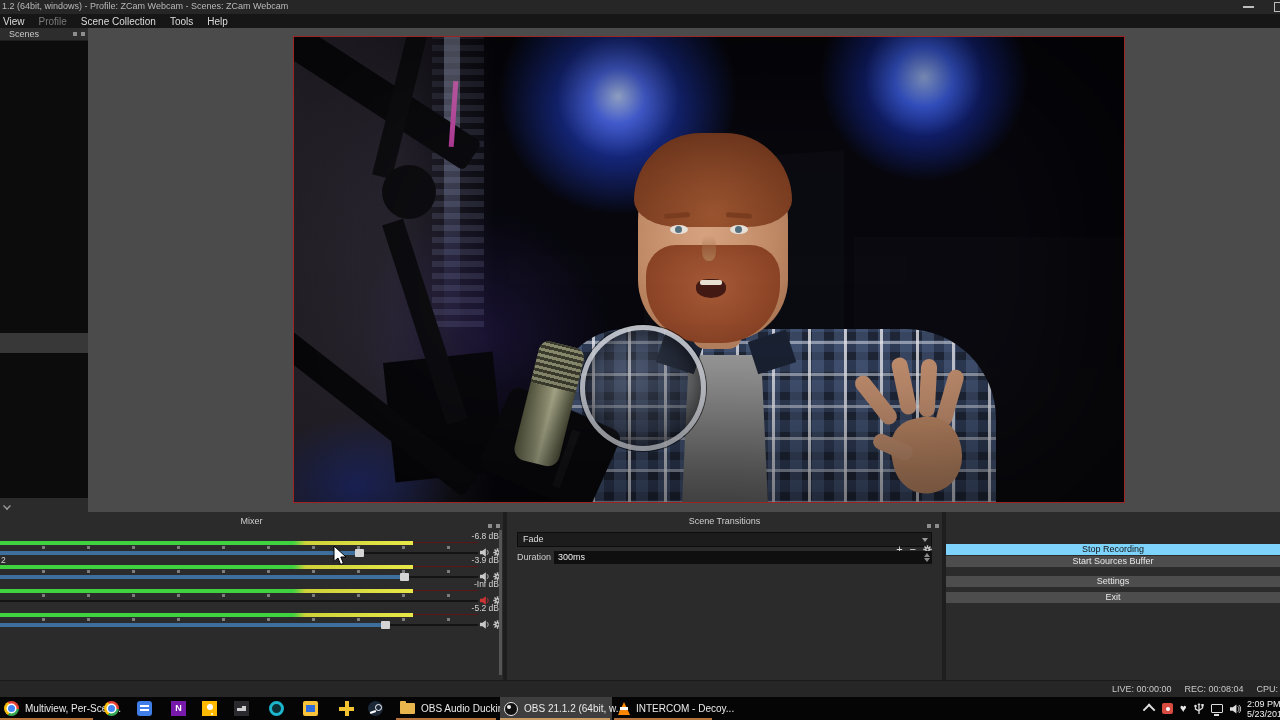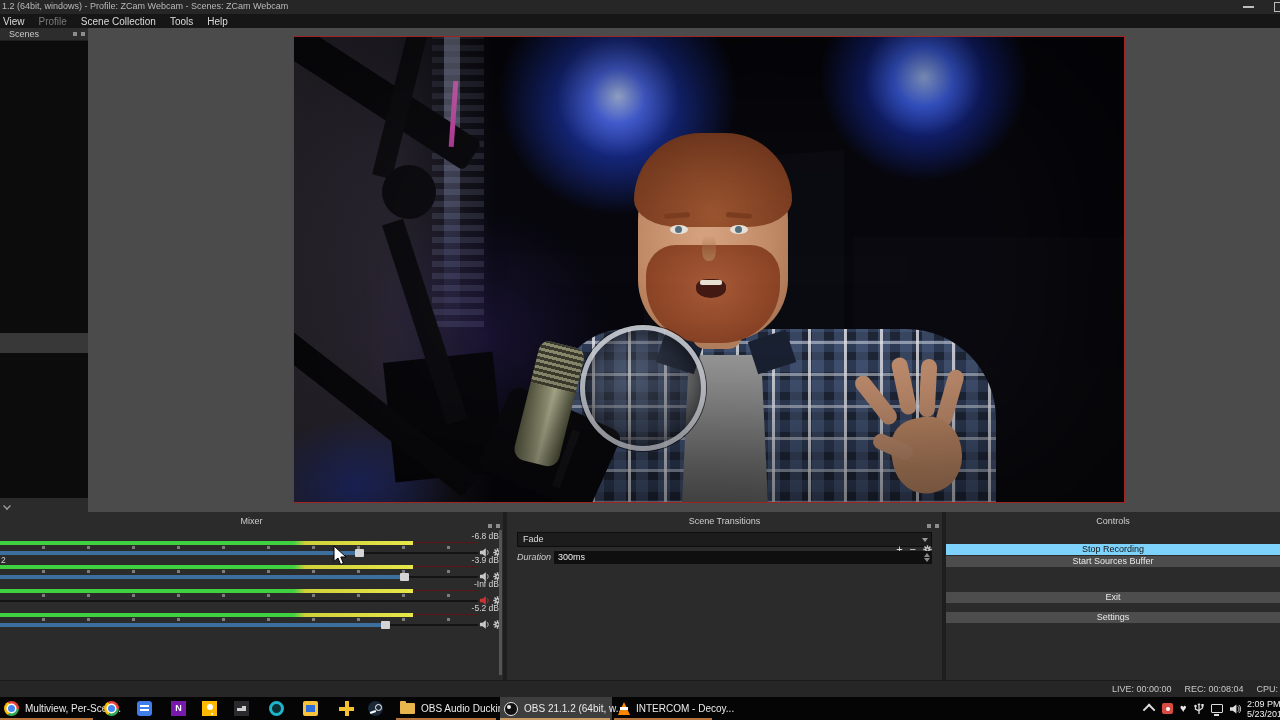--- a/index.html
+++ b/index.html
@@ -114,21 +114,21 @@
   .spk{position:absolute;right:13px;top:14px;color:#c8c8c8;line-height:0;}
   .muted .spk{color:#cc3333;}
   .gearbtn{position:absolute;right:1px;top:14px;line-height:0;}
   .mix-scroll{position:absolute;left:499px;top:18px;width:3px;height:145px;background:#555;}
 
   
   .combo{position:absolute;left:10px;right:10px;top:20px;height:15px;background:#1c1c1c;border:1px solid #0d0d0d;
          font-size:9px;color:#ddd;line-height:13px;padding-left:5px;box-sizing:border-box;}
   .combo .arr{position:absolute;right:3px;top:5px;width:0;height:0;border-left:3px solid transparent;border-right:3px solid transparent;border-top:4px solid #9a9a9a;}
   .tr-tools{position:absolute;right:10px;top:31px;display:flex;gap:7px;align-items:center;font-size:11px;color:#ddd;}
-  .dur-label{position:absolute;left:10px;top:40px;font-size:9px;color:#ccc;font-style:italic;}
+  .dur-label{position:absolute;left:10px;top:40px;font-size:9px;color:#ccc;}
   .dur-field{position:absolute;left:47px;right:10px;top:39px;height:13px;background:#0f0f0f;font-size:9px;color:#eee;
              line-height:13px;padding-left:4px;box-sizing:border-box;}
   .spin{position:absolute;right:2px;top:2px;display:flex;flex-direction:column;gap:1px;}
   .spin i{width:0;height:0;border-left:3px solid transparent;border-right:3px solid transparent;display:block;}
   .spin .up{border-bottom:4px solid #8a8a8a;}
   .spin .dn{border-top:4px solid #8a8a8a;}
 
   
   .ctl-btn{position:absolute;left:0;right:0;height:11px;background:#4d4d4d;border-bottom:1px solid #2c2c2c;
            font-size:9px;color:#e8e8e8;text-align:center;line-height:11px;}
@@ -439,26 +439,23 @@
       <span class="spin">
           <i class="up"></i>
           <i class="dn"></i>
         </span>
     </div>
   </div>
 
   <div class="vdiv" style="left:942px;"></div>
 
   <div class="dock" style="left:946px;width:334px;">
-    <div class="dhead">
-      <span>Controls</span>
-    </div>
     <div class="ctl-btn active" style="top:32px;">Stop Recording</div>
     <div class="ctl-btn" style="top:44px;">Start Sources Buffer</div>
-    <div class="ctl-btn" style="top:64px;margin-top:36px;">Settings</div>
+    <div class="ctl-btn" style="top:64px;">Settings</div>
     <div class="ctl-btn" style="top:80px;">Exit</div>
   </div>
 </div>
 
 <div class="abs statusbar">
   <div class="row">
     <span>LIVE: 00:00:00</span>
     <span>REC: 00:08:04</span>
     <span>CPU: 0.9%, 6</span>
   </div>

